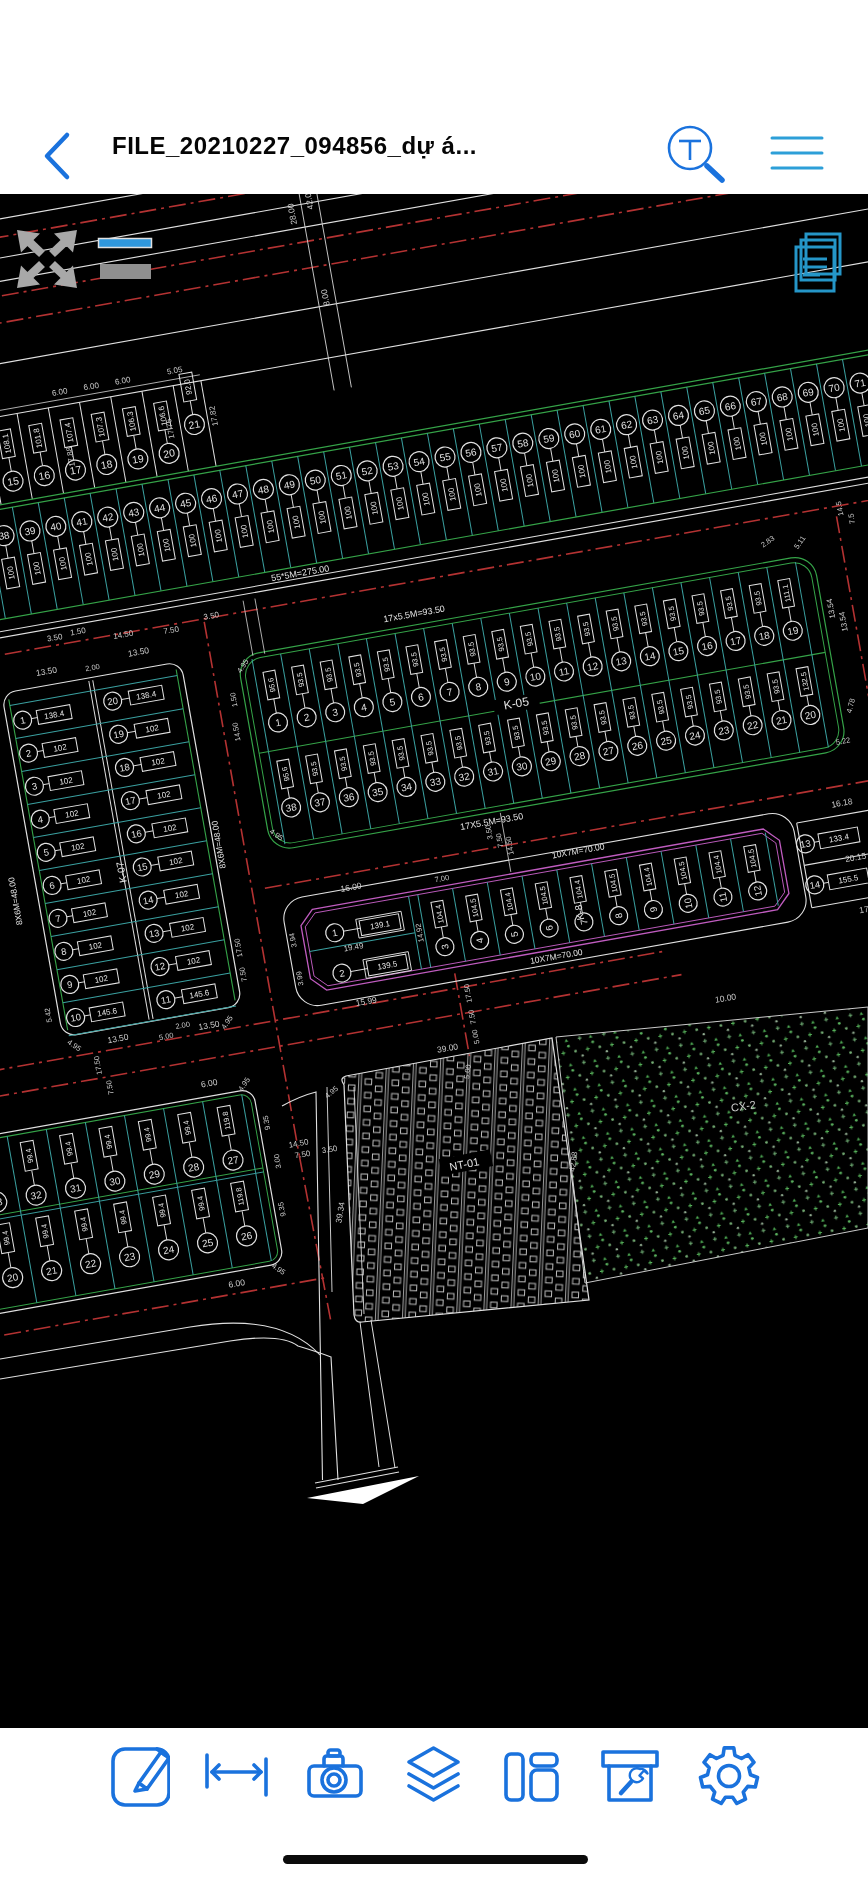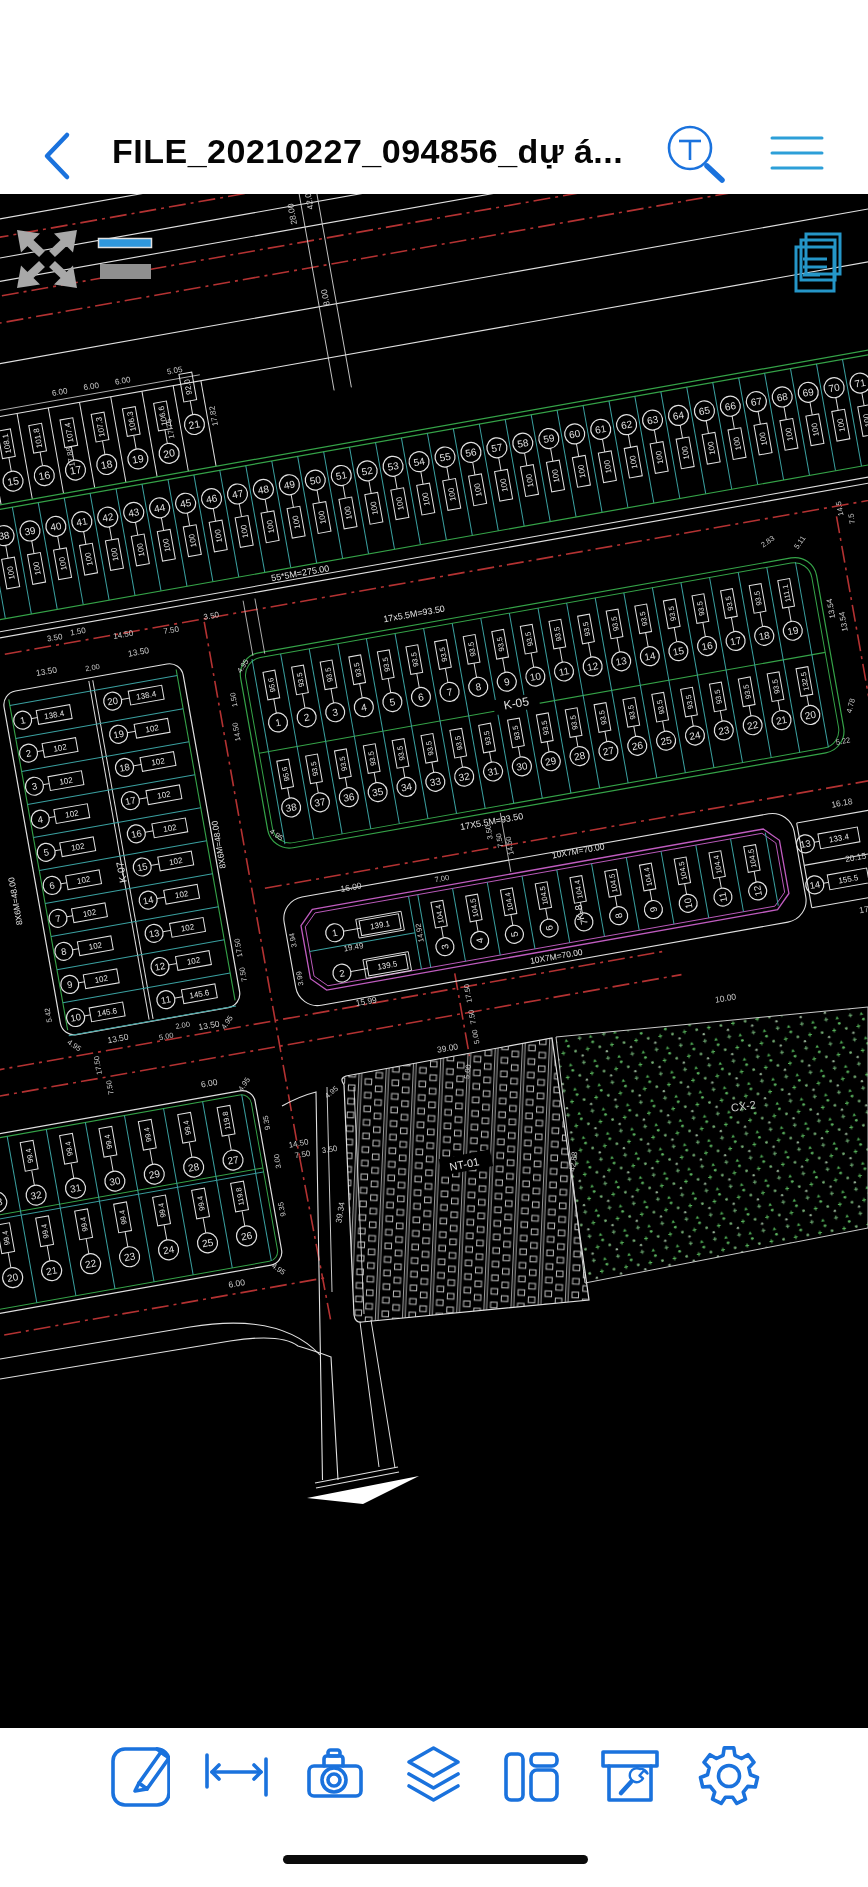--- a/index.html
+++ b/index.html
@@ -1,18 +1,18 @@
 <!DOCTYPE html>
 <html><head><meta charset="utf-8">
 <style>
 html,body{margin:0;padding:0;background:#fff;}
 .phone{position:relative;width:868px;height:1887px;background:#ffffff;overflow:hidden;
   font-family:"Liberation Sans",sans-serif;}
 .nav{position:absolute;top:0;left:0;width:868px;height:194px;background:#fff;}
-.title{position:absolute;left:112px;top:132px;font-size:34px;font-weight:600;color:#050505;
+.title{position:absolute;left:112px;top:132px;font-size:24px;font-weight:600;color:#050505;
   letter-spacing:0.5px;white-space:nowrap;}
 .canvas{position:absolute;top:194px;left:0;width:868px;height:1534px;background:#000;}
 .toolbar{position:absolute;top:1728px;left:0;width:868px;height:159px;background:#fff;}
 .ti{position:absolute;top:15px;width:64px;height:64px;}
 .home{position:absolute;left:283px;top:1855px;width:305px;height:9px;border-radius:5px;background:#0b0b0b;}
 </style></head>
 <body>
 
 <div class="phone">
 

